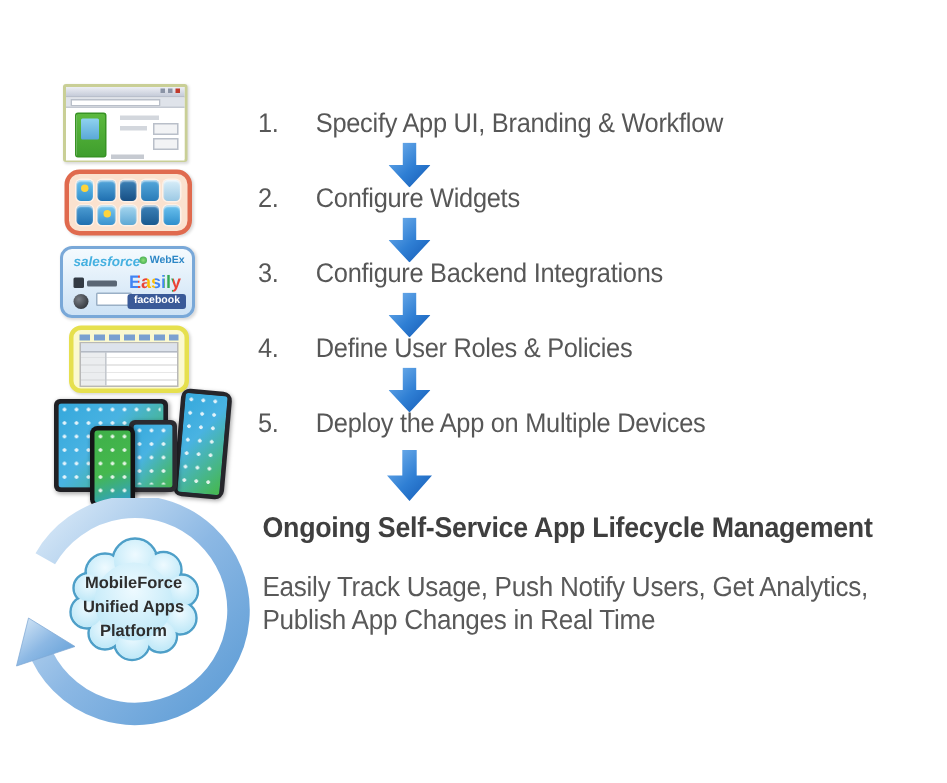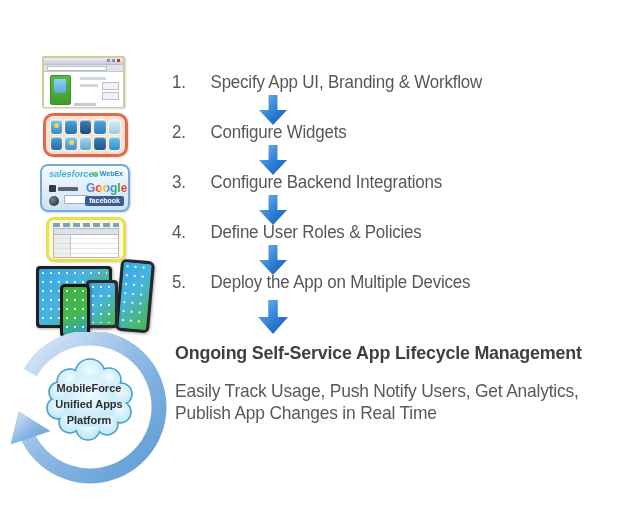--- a/index.html
+++ b/index.html
@@ -177,21 +177,21 @@
     <div class="wicon"></div>
     <div class="wicon"></div>
     <div class="wicon"></div>
   </div>
 
   <div class="thumb integrations">
     <span class="sf">salesforce</span>
     <span class="wx">WebEx</span>
     <span class="dk"></span>
     <span class="dkbar"></span>
-    <span class="gg">Google</span>
+    <span class="gg">Easily</span>
     <span class="jv"></span>
     <span class="pill"></span>
     <span class="fb">facebook</span>
   </div>
 
   <div class="thumb roles">
     <div class="toolbar"></div>
     <div class="sheet">
       <div class="col"></div>
       <div class="th"></div>

